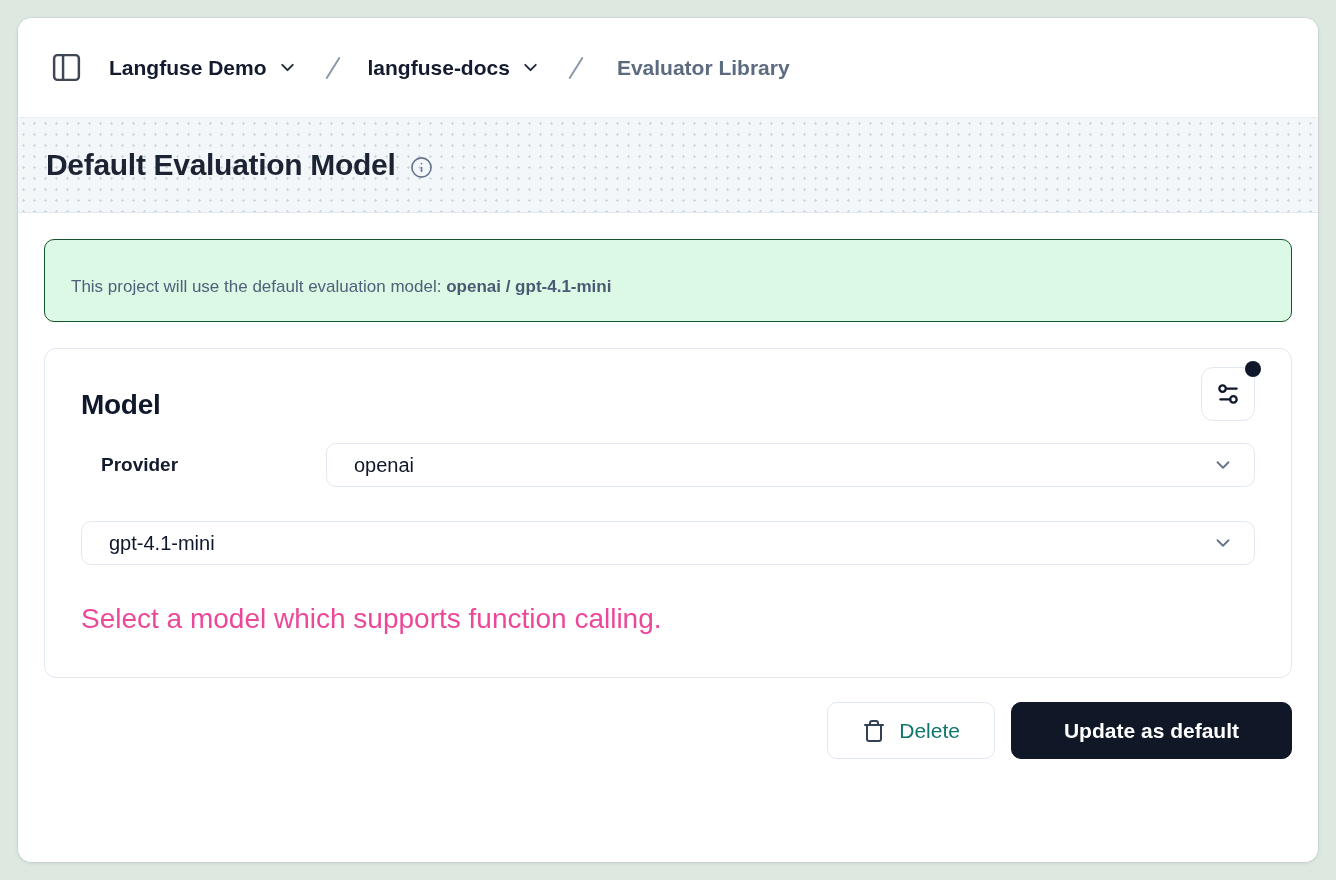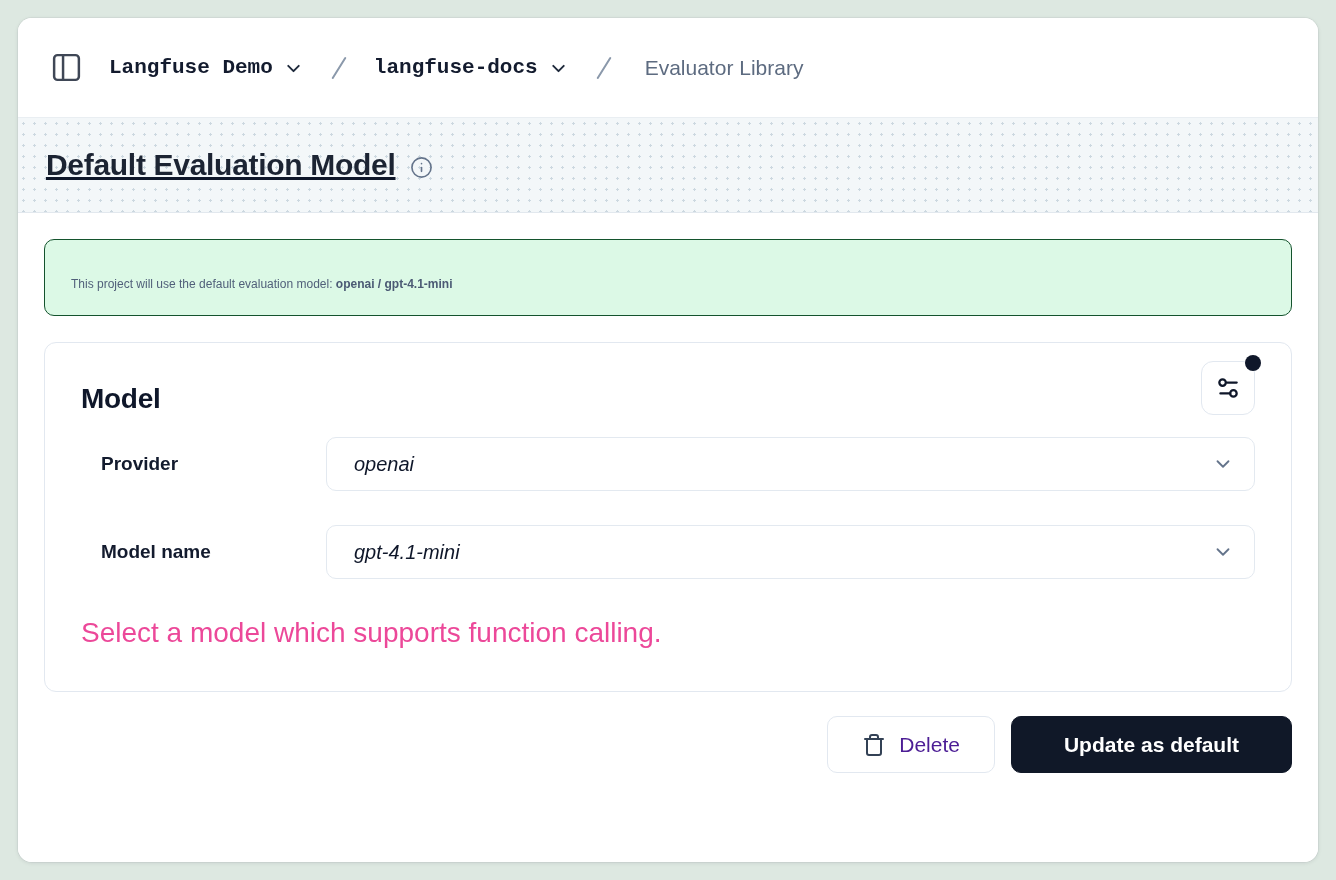--- a/index.html
+++ b/index.html
@@ -25,55 +25,54 @@
     display:flex; align-items:center;
     padding:0 32px; gap:10px;
     background:#ffffff;
   }
   .icon-btn {
     background:none; border:none; cursor:pointer;
     display:flex; align-items:center; justify-content:center;
     color:#3f4756; padding:0;
   }
   .crumb {
-    display:flex; align-items:flex-end; gap:10px;
+    display:flex; align-items:center; gap:10px;
     background:none; border:none; cursor:pointer;
-    font-family:Liberation Mono, monospace; font-size:21px; font-weight:600; color:#131b2e;
+    font-family:Liberation Sans, sans-serif; font-size:21px; font-weight:600; color:#131b2e;
     margin-left:16px;
   }
   .crumb .chev { color:#1e293b; display:flex; }
   .crumb-slash { color:#8b99ab; display:flex; margin:0 10px; }
-  .crumb-page { font-size:21px; font-weight:400; color:#5d6b80; margin-left:6px; }
+  .crumb-page { font-size:21px; font-weight:700; color:#5d6b80; margin-left:6px; }
 
   
   .title-band {
     height:96px; flex:0 0 auto;
     display:flex; align-items:center; gap:14px;
     padding:0 28px;
     background-color:#f3f7f9;
     background-image:radial-gradient(circle, #ccd8e0 1.2px, transparent 1.3px);
     background-size:11px 11px;
     border-top:1px solid #e9eef2;
     border-bottom:1px solid #e2e8ee;
-    text-decoration:underline;
   }
   .page-title { font-size:30px; font-weight:700; letter-spacing:-.3px; color:#1c2433; }
   .title-info { color:#64748b; display:flex; margin-top:4px; cursor:pointer; background:none; border:none; padding:0; }
 
   
   .content { flex:1; padding:26px; background:#ffffff; }
 
   .alert {
     border:1.5px solid #14532d;
     background:#dcf9e6;
     border-radius:10px;
     padding:22px 26px 24px 26px;
   }
   .alert-title { font-size:21px; font-weight:700; color:#10192c; }
-  .alert-body { margin-top:15px; font-size:12px; color:#51607a; }
+  .alert-body { margin-top:15px; font-size:17px; color:#51607a; }
   .alert-body b { font-weight:700; color:#4b5a74; }
 
   .card {
     margin-top:26px;
     border:1px solid #e2e8f0;
     border-radius:12px;
     padding:18px 36px 42px 36px;
   }
   .card-head { display:flex; align-items:flex-end; justify-content:space-between; }
   .card-title { font-size:28px; font-weight:700; color:#0f172a; margin-top:10px; letter-spacing:-.3px; }
@@ -88,42 +87,41 @@
     position:absolute; top:-6px; right:-6px;
     width:16px; height:16px; border-radius:50%;
     background:#0f172a;
   }
 
   .form-row { display:flex; align-items:center; }
   .form-row.provider { margin-top:22px; }
   .form-row.model { margin-top:34px; }
   .form-label { width:225px; flex:0 0 auto; font-size:19px; font-weight:700; color:#131b2e;margin-left:20px; }
   .select {
-    flex:1; height:54px;
+    flex:1; height:44px;
     border:1px solid #e3e9f0; border-radius:10px; background:#fff;
     display:flex; align-items:center; justify-content:space-between;
     padding:0 20px 0 27px;
     font-family:inherit; font-size:20px; color:#0f172a; cursor:pointer;
     text-align:left;
-    font-style:italic;
   }
   .select .chev { color:#64748b; display:flex; }
   .helper { margin-top:38px; font-size:28px; color:#ec4899; }
 
   .actions {
     margin-top:24px;
     display:flex; justify-content:flex-end; gap:16px;
   }
   .btn {
     height:57px; border-radius:10px; cursor:pointer;
     font-family:inherit; font-size:21px;
     display:flex; align-items:center; justify-content:center; gap:13px;
   }
   .btn-outline {
-    background:#fff; border:1px solid #e2e8f0; color:#4c1d95;
+    background:#fff; border:1px solid #e2e8f0; color:#0f766e;
     padding:16px 34px; font-weight:500;
   }
   .btn-outline .ticon { color:#334155; display:flex; }
   .btn-primary {
     background:#101828; border:1px solid #101828; color:#ffffff;
     padding:0 52px; font-weight:700;
   }
 </style>
 </head>
 <body>
@@ -214,21 +212,20 @@
           <span>openai</span>
           <span class="chev">
             <svg width="22" height="22" viewBox="0 0 24 24" fill="none" stroke="currentColor" stroke-width="2" stroke-linecap="round" stroke-linejoin="round">
                 <path d="m6 9 6 6 6-6"></path>
               </svg>
           </span>
         </button>
       </div>
 
       <div class="form-row model">
-        <label class="form-label">Model name</label>
         <button class="select">
           <span>gpt-4.1-mini</span>
           <span class="chev">
             <svg width="22" height="22" viewBox="0 0 24 24" fill="none" stroke="currentColor" stroke-width="2" stroke-linecap="round" stroke-linejoin="round">
                 <path d="m6 9 6 6 6-6"></path>
               </svg>
           </span>
         </button>
       </div>
 

